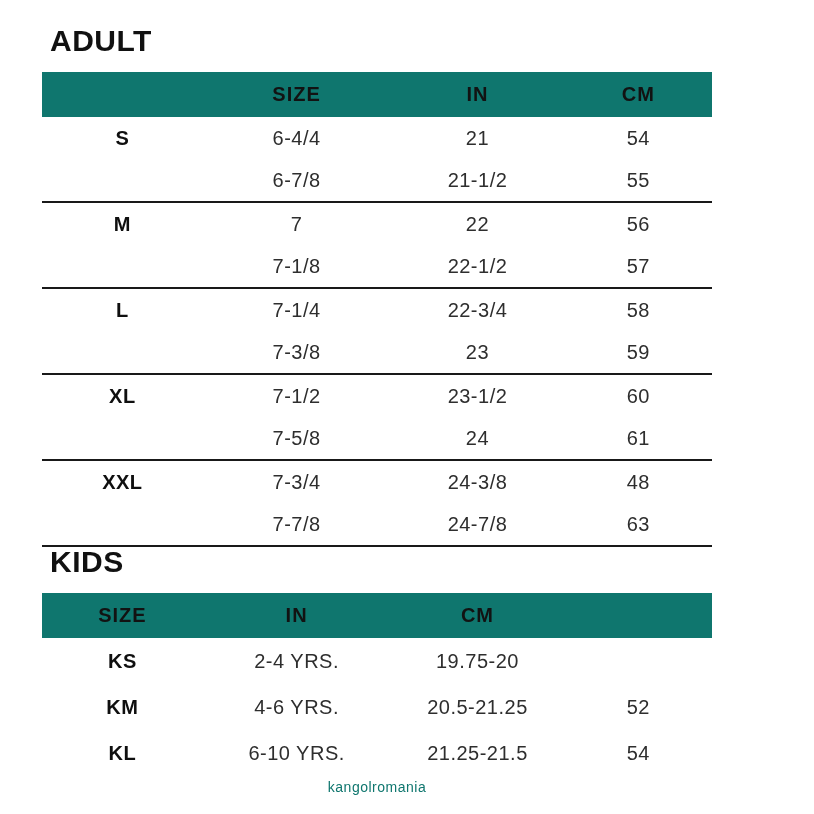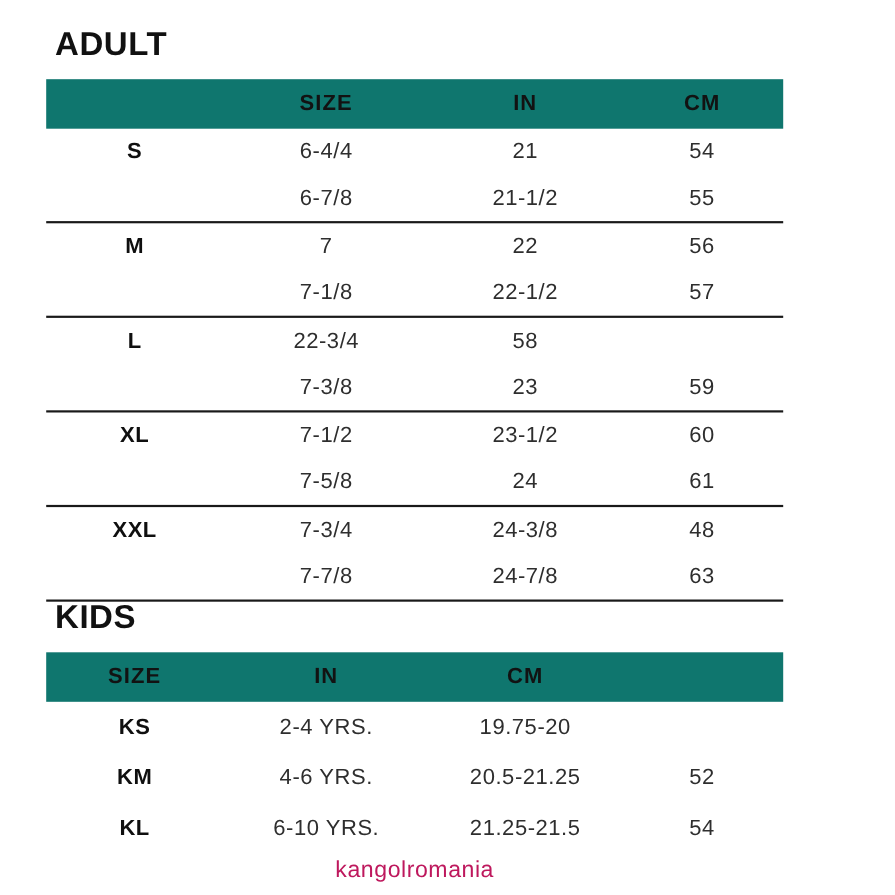--- a/index.html
+++ b/index.html
@@ -55,23 +55,23 @@
   }
   .group {
     border-bottom: 2px solid #191919;
   }
   .label-cell {
     font-weight: bold;
     color: #0f0f0f;
   }
   .footer {
     text-align: center;
-    font-size: 21px;
+    font-size: 14px;
     letter-spacing: 0.5px;
-    color: #be185d;
+    color: #0f766e;
     margin-top: 3px;
   }
 </style>
 </head>
 <body>
 
 <div class="page">
 
   <h1 class="section-title">ADULT</h1>
 
@@ -109,20 +109,21 @@
         <div class="cell label-cell"></div>
         <div class="cell">7-1/8</div>
         <div class="cell">22-1/2</div>
         <div class="cell">57</div>
       </div>
     </div>
 
     <div class="group">
       <div class="grid-row row">
         <div class="cell label-cell">L</div>
+        <div class="cell">7-1/4</div>
         <div class="cell">22-3/4</div>
         <div class="cell">58</div>
       </div>
       <div class="grid-row row">
         <div class="cell label-cell"></div>
         <div class="cell">7-3/8</div>
         <div class="cell">23</div>
         <div class="cell">59</div>
       </div>
     </div>

